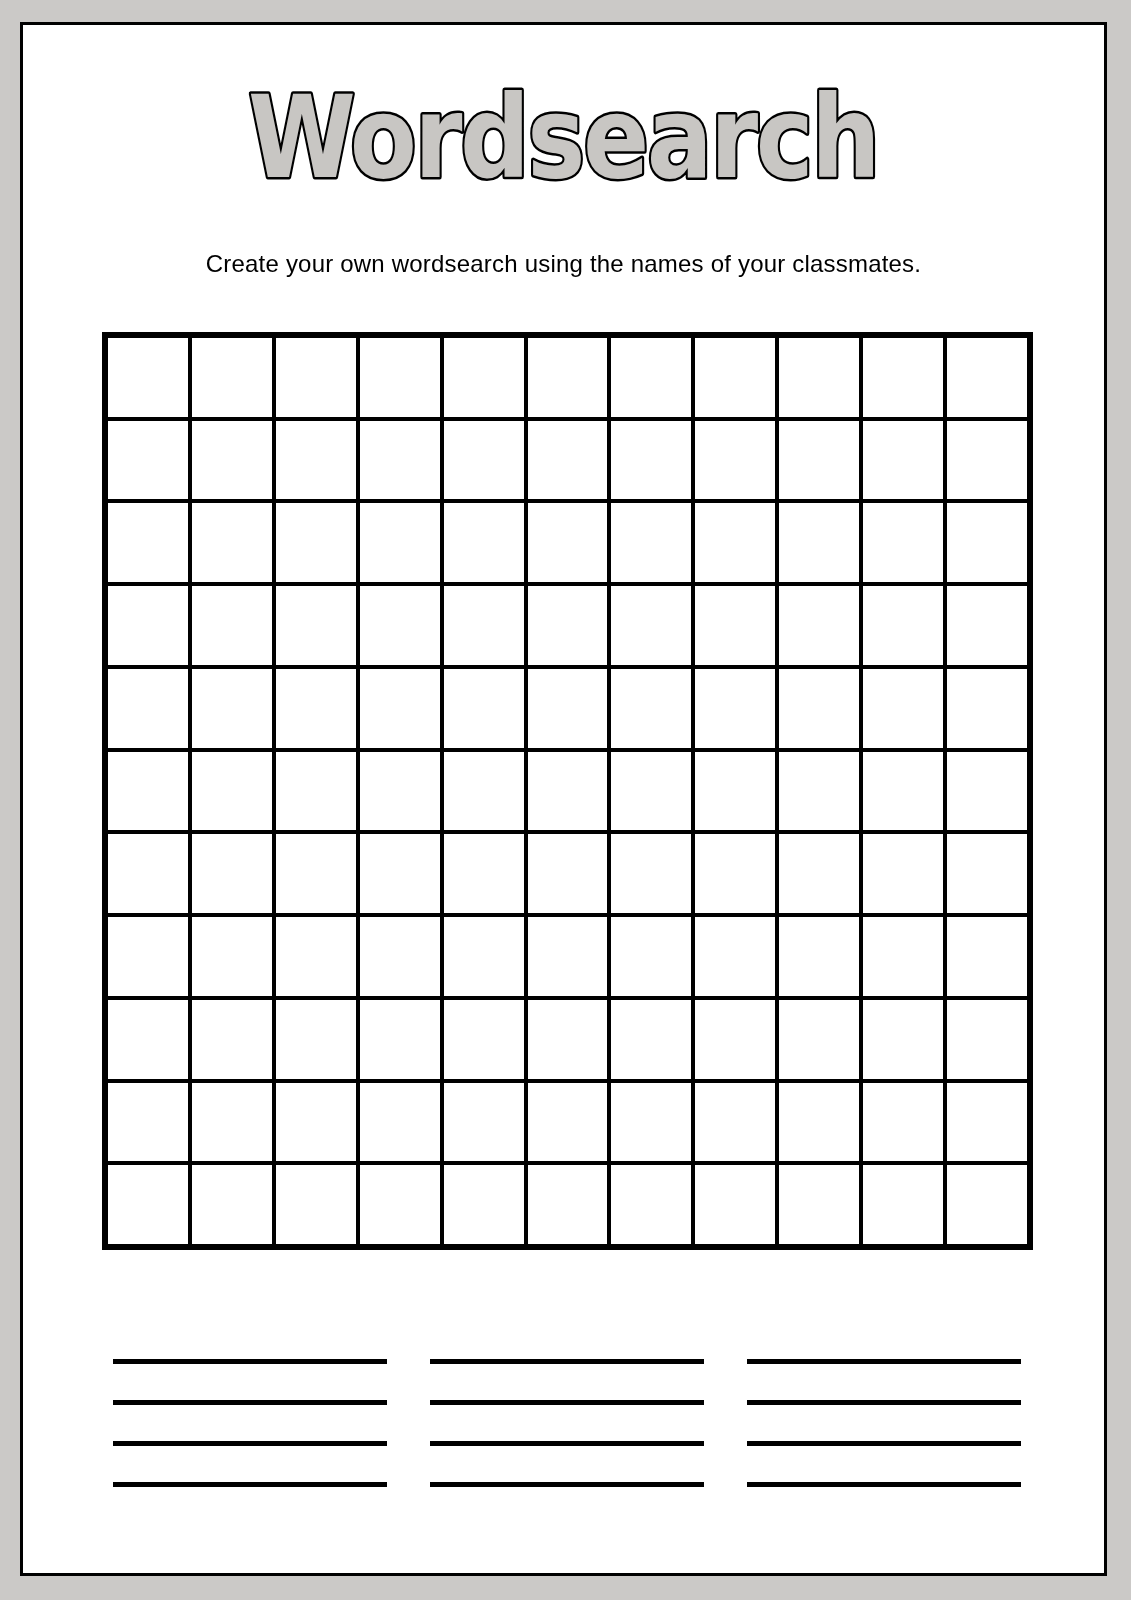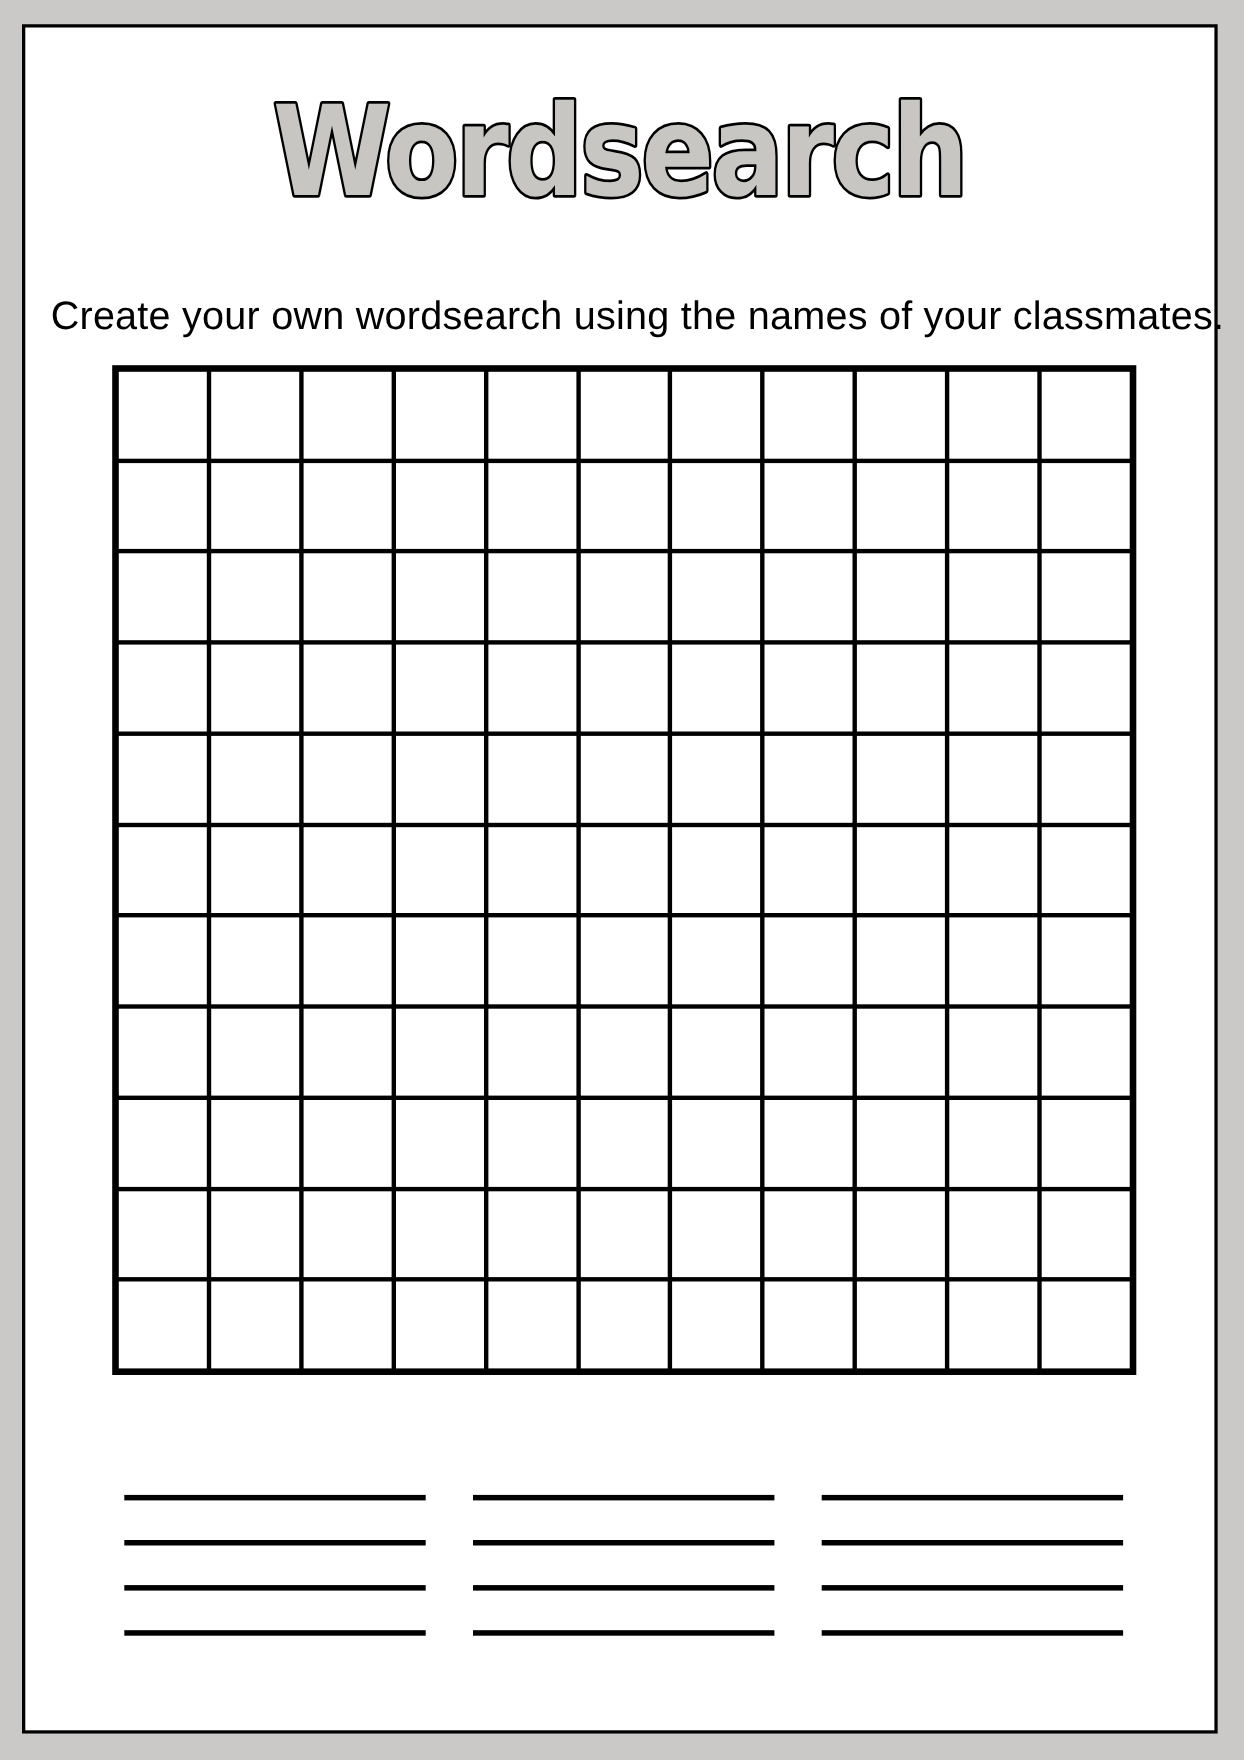--- a/index.html
+++ b/index.html
@@ -39,23 +39,23 @@
     fill:var(--title-fill);
     stroke:var(--ink);
     stroke-width:5px;
     stroke-linejoin:round;
     paint-order:stroke fill;
   }
   .instructions{
     position:absolute;
     left:0;top:225px;
     width:100%;
-    margin:16px;
+    margin:0;
     text-align:center;
-    font-size:36px;
+    font-size:24px;
     font-weight:400;
     letter-spacing:0.2px;
     color:var(--ink);
   }
   .grid{
     position:absolute;
     left:79px;top:307px;
     width:931px;height:918px;
     box-sizing:border-box;
     background:var(--ink);

